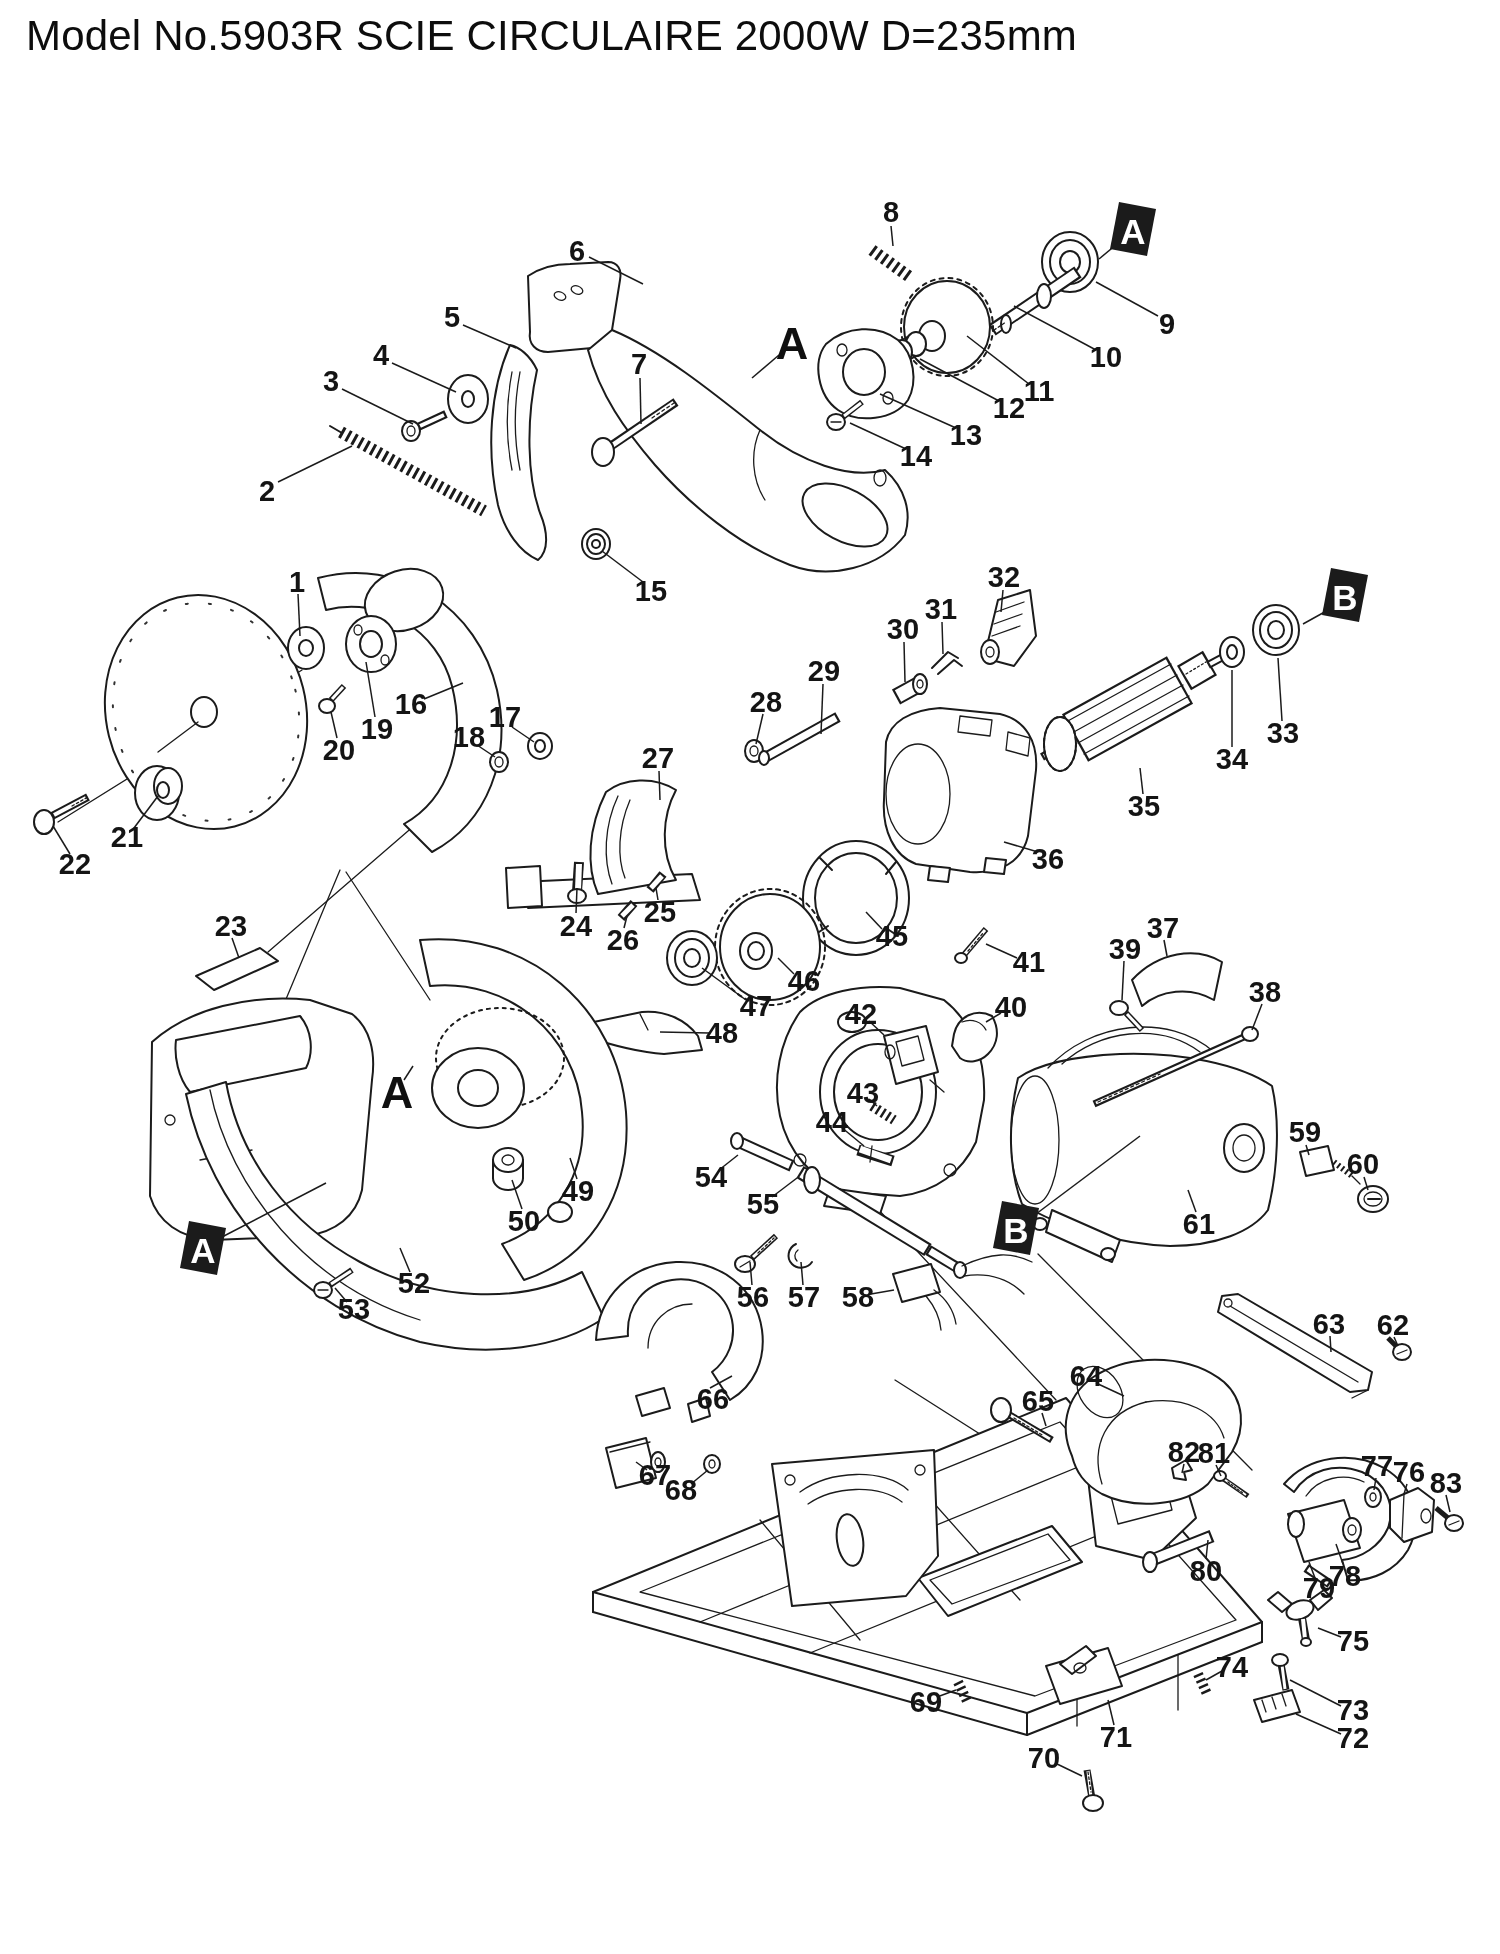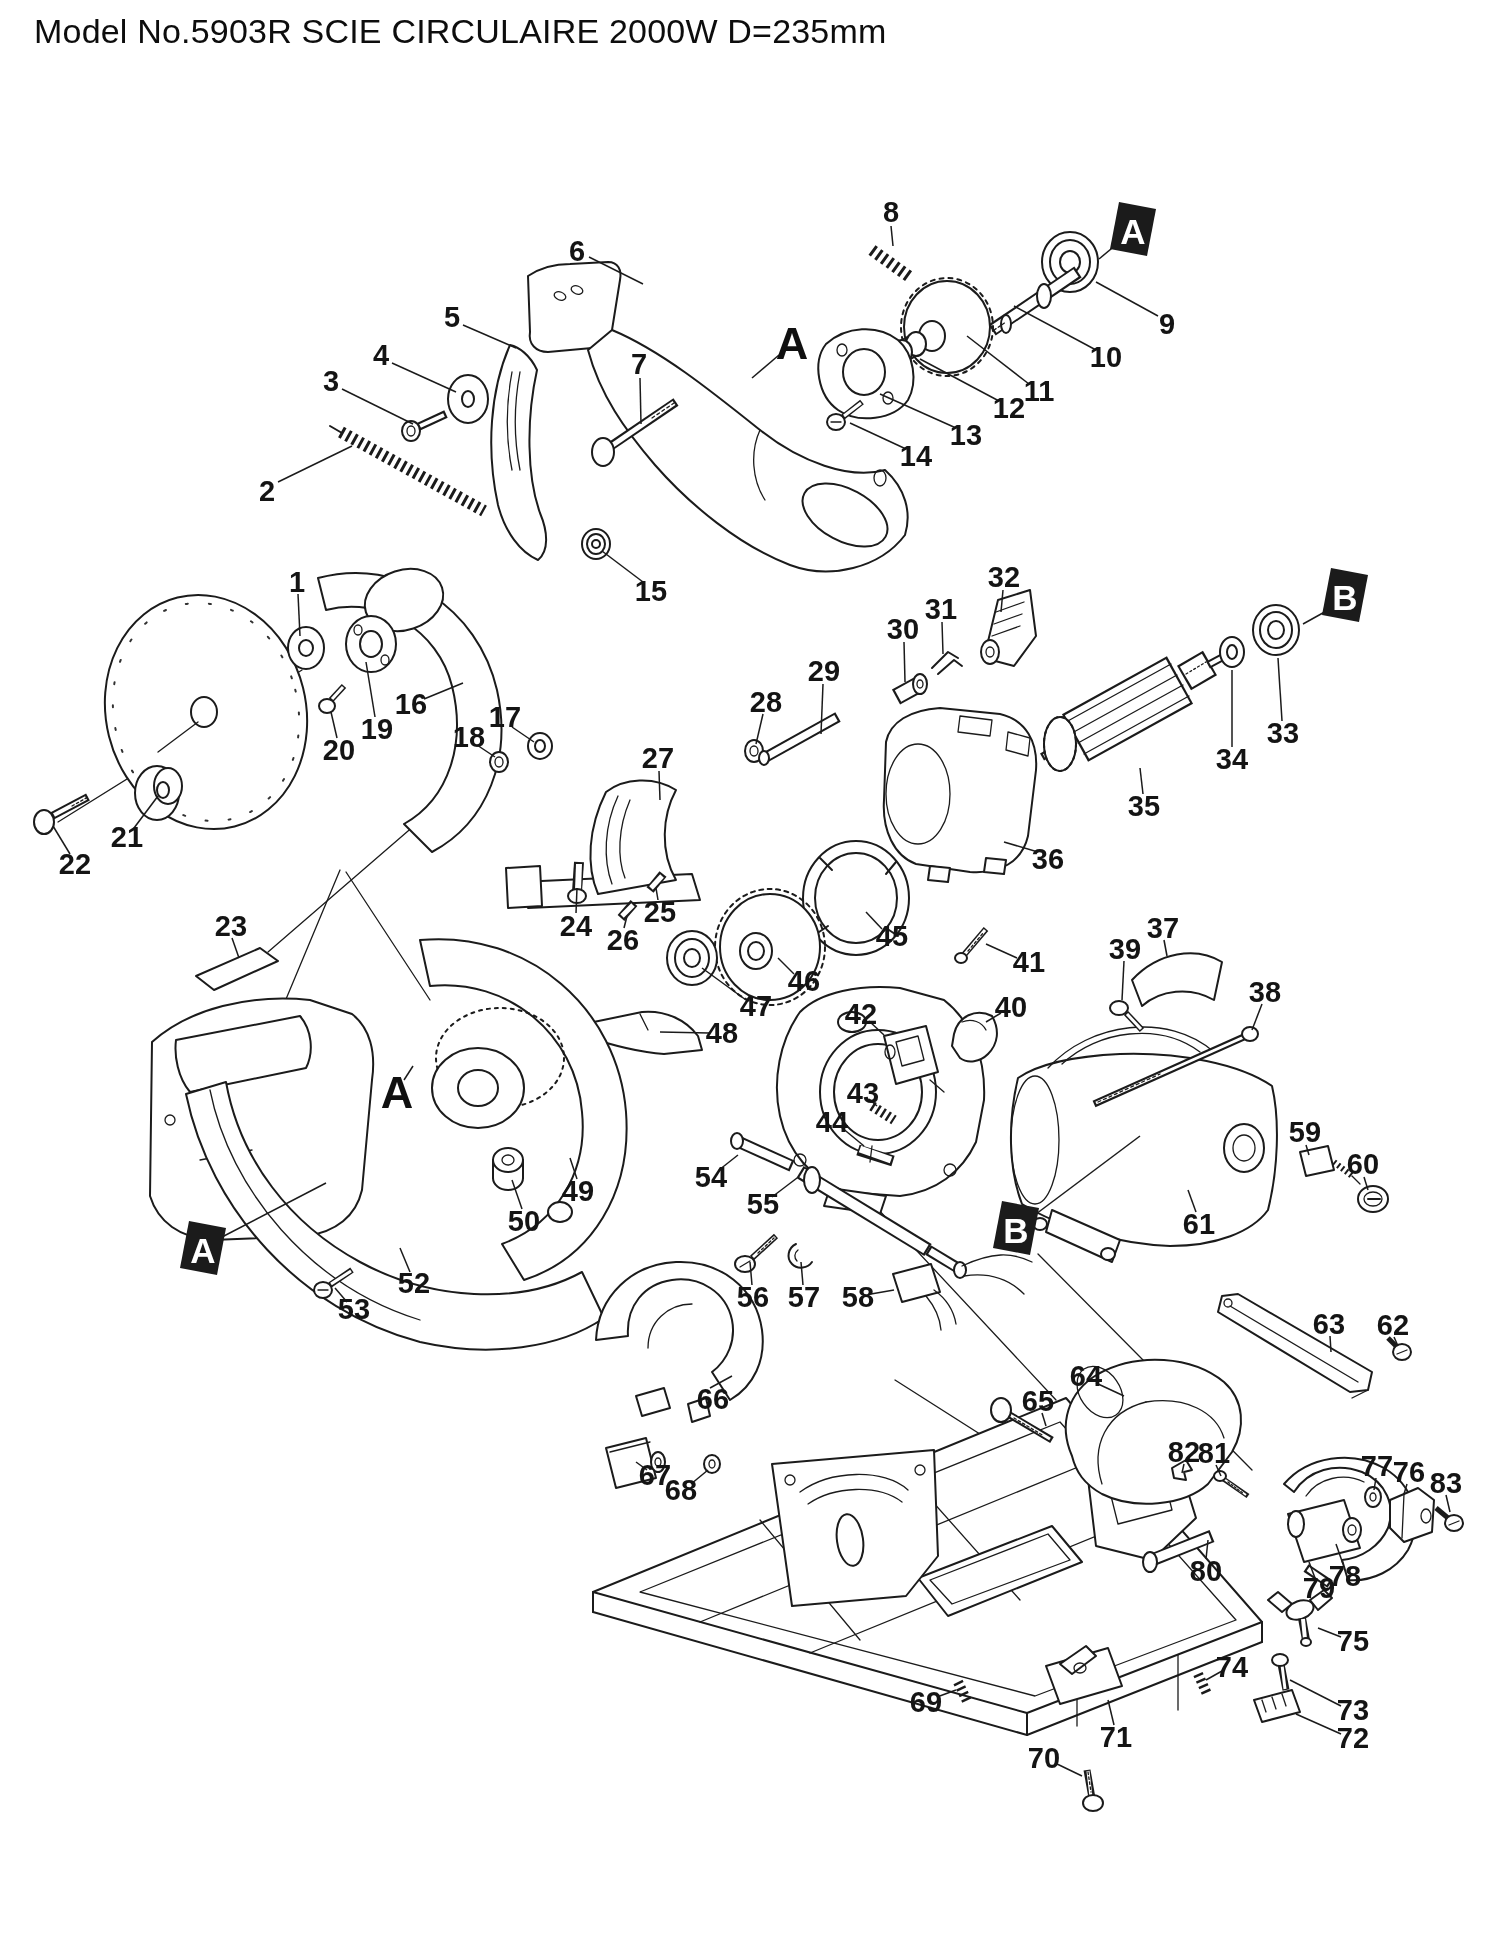--- a/index.html
+++ b/index.html
@@ -1,19 +1,19 @@
 <!DOCTYPE html>
 <html style="--line: #1b1b1b;"><head>
 <meta charset="utf-8">
 <style>
   :root{ --line:#1b1b1b; }
   html,body{ margin:0; padding:0; background:#fff; }
   .page{ position:relative; width:1500px; height:1954px; background:#fff;
          font-family:"Liberation Sans", sans-serif; overflow:hidden; }
-  .title{ position:absolute; left:34px; top:12px; font-size:34px; color:#0d0d0d;
+  .title{ position:absolute; left:26px; top:12px; font-size:42px; color:#0d0d0d;
           white-space:nowrap; letter-spacing:.2px; }
   svg.diagram{ position:absolute; left:0; top:0; }
   .s  { fill:none; stroke:var(--line); stroke-width:2; stroke-linecap:round; stroke-linejoin:round; }
   .sw { fill:#fff;  stroke:var(--line); stroke-width:2; stroke-linejoin:round; }
   .thin{ stroke-width:1.3; }
   .leader{ stroke:var(--line); stroke-width:1.5; }
   .part-num{ font-family:"Liberation Sans",sans-serif; font-size:29px; font-weight:600; fill:#141414; }
   .inline-letter{ font-family:"Liberation Sans",sans-serif; font-size:45px; font-weight:700; fill:#101010; }
   .marker-letter{ font-family:"Liberation Sans",sans-serif; font-size:35px; font-weight:700; fill:#ffffff; }
 </style>

